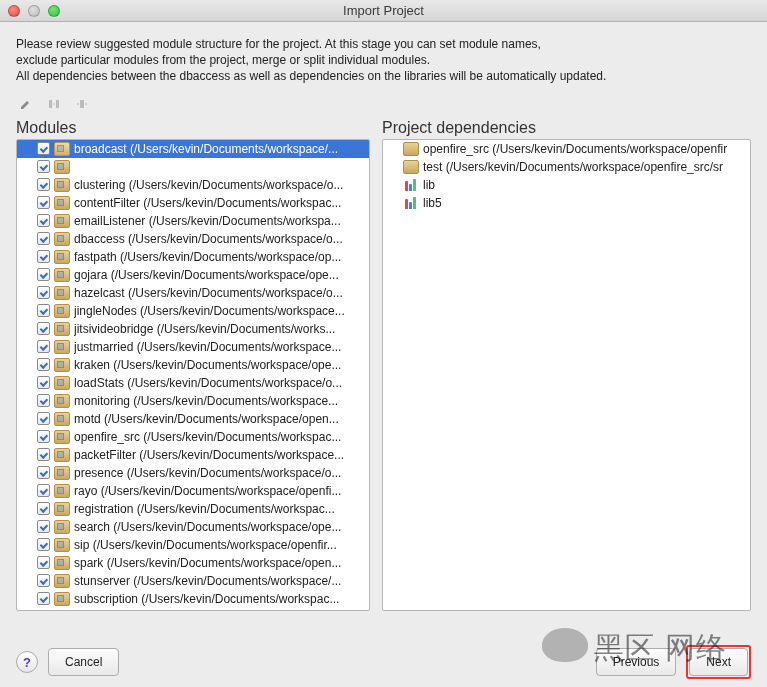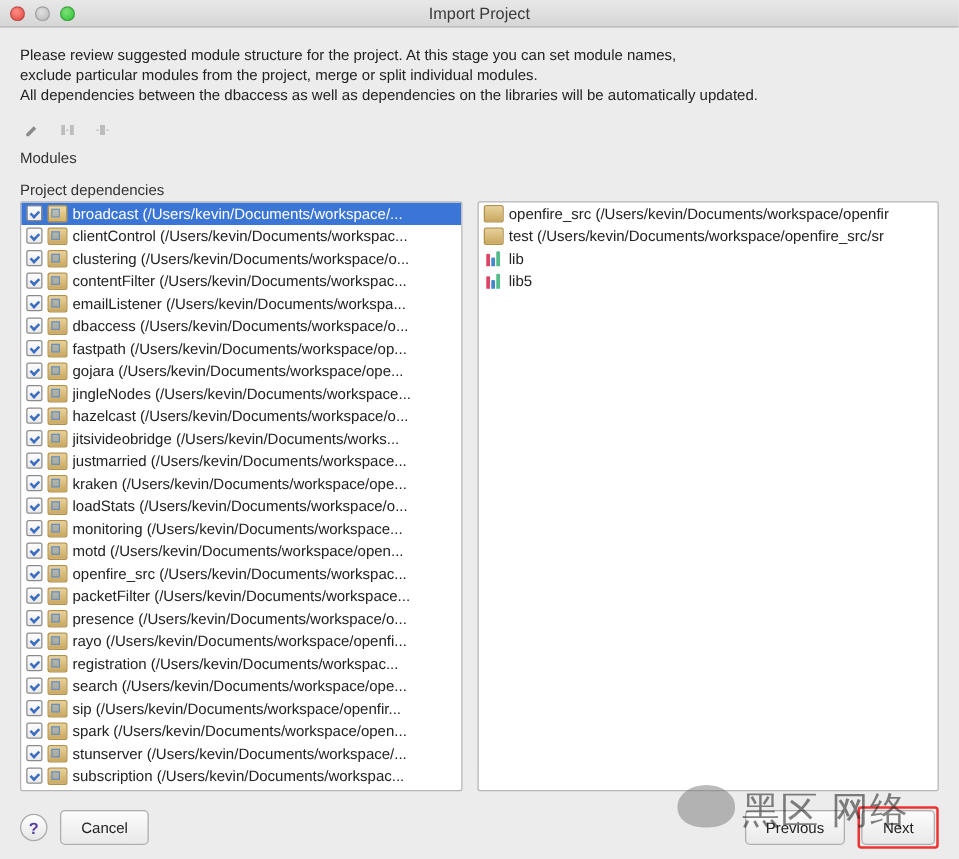--- a/index.html
+++ b/index.html
@@ -37,40 +37,40 @@
     line-height: 1.35;
     color: #222;
   }
   .tool-row { padding: 0 16px 6px 16px; display: flex; gap: 8px; }
   .tool-btn {
     width: 20px; height: 18px; border: none; background: transparent;
     color: #8a8a8a; display: flex; align-items: center; justify-content: center;
   }
   .labels-row {
     display: flex; gap: 12px; padding: 0 16px 2px 16px;
-    font-size: 12px; color: #333; flex-direction: column;
+    font-size: 16px; color: #333;
   }
   .labels-row > div:first-child { width: 354px; }
   .panes {
     display: flex; gap: 12px; padding: 0 16px;
   }
   .list-box {
     background: #fff;
     border: 1px solid #b5b5b5;
     border-radius: 2px;
     height: 472px;
     overflow: hidden;
     position: relative;
   }
   .list-box.left { width: 354px; }
   .list-box.right { flex: 1; }
   .list-inner { overflow-y: auto; overflow-x: hidden; height: 100%; }
   .row {
     display: flex; align-items: center; gap: 4px;
-    height: 18px; padding: 0 4px; white-space: nowrap;
+    height: 18px; padding: 0 20px; white-space: nowrap;
     font-size: 12px; color: #222;
   }
   .row.sel { background: #3b76d6; color: #fff; }
   .chk {
     width: 13px; height: 13px; border: 1px solid #8a8a8a; border-radius: 2px;
     background: linear-gradient(#fdfdfd,#eaeaea); position: relative; flex-shrink: 0;
   }
   .chk::after {
     content: ""; position: absolute; left: 2px; top: 5px; width: 3px; height: 5px;
     border-right: 2px solid #3b6dc0; border-bottom: 2px solid #3b6dc0;
@@ -193,21 +193,20 @@
   <div class="list-box left">
     <div class="list-inner" id="modules-inner">
         <div class="row sel">
           <span class="chk"></span>
           <span class="folder"></span>
           <span class="txt">broadcast (/Users/kevin/Documents/workspace/...</span>
         </div>
         <div class="row">
           <span class="chk"></span>
           <span class="folder"></span>
-          <span class="txt">clientControl (/Users/kevin/Documents/workspac...</span>
         </div>
         <div class="row">
           <span class="chk"></span>
           <span class="folder"></span>
           <span class="txt">clustering (/Users/kevin/Documents/workspace/o...</span>
         </div>
         <div class="row">
           <span class="chk"></span>
           <span class="folder"></span>
           <span class="txt">contentFilter (/Users/kevin/Documents/workspac...</span>
@@ -228,26 +227,26 @@
           <span class="txt">fastpath (/Users/kevin/Documents/workspace/op...</span>
         </div>
         <div class="row">
           <span class="chk"></span>
           <span class="folder"></span>
           <span class="txt">gojara (/Users/kevin/Documents/workspace/ope...</span>
         </div>
         <div class="row">
           <span class="chk"></span>
           <span class="folder"></span>
+          <span class="txt">hazelcast (/Users/kevin/Documents/workspace/o...</span>
+        </div>
+        <div class="row">
+          <span class="chk"></span>
+          <span class="folder"></span>
           <span class="txt">jingleNodes (/Users/kevin/Documents/workspace...</span>
-        </div>
-        <div class="row">
-          <span class="chk"></span>
-          <span class="folder"></span>
-          <span class="txt">hazelcast (/Users/kevin/Documents/workspace/o...</span>
         </div>
         <div class="row">
           <span class="chk"></span>
           <span class="folder"></span>
           <span class="txt">jitsivideobridge (/Users/kevin/Documents/works...</span>
         </div>
         <div class="row">
           <span class="chk"></span>
           <span class="folder"></span>
           <span class="txt">justmarried (/Users/kevin/Documents/workspace...</span>

